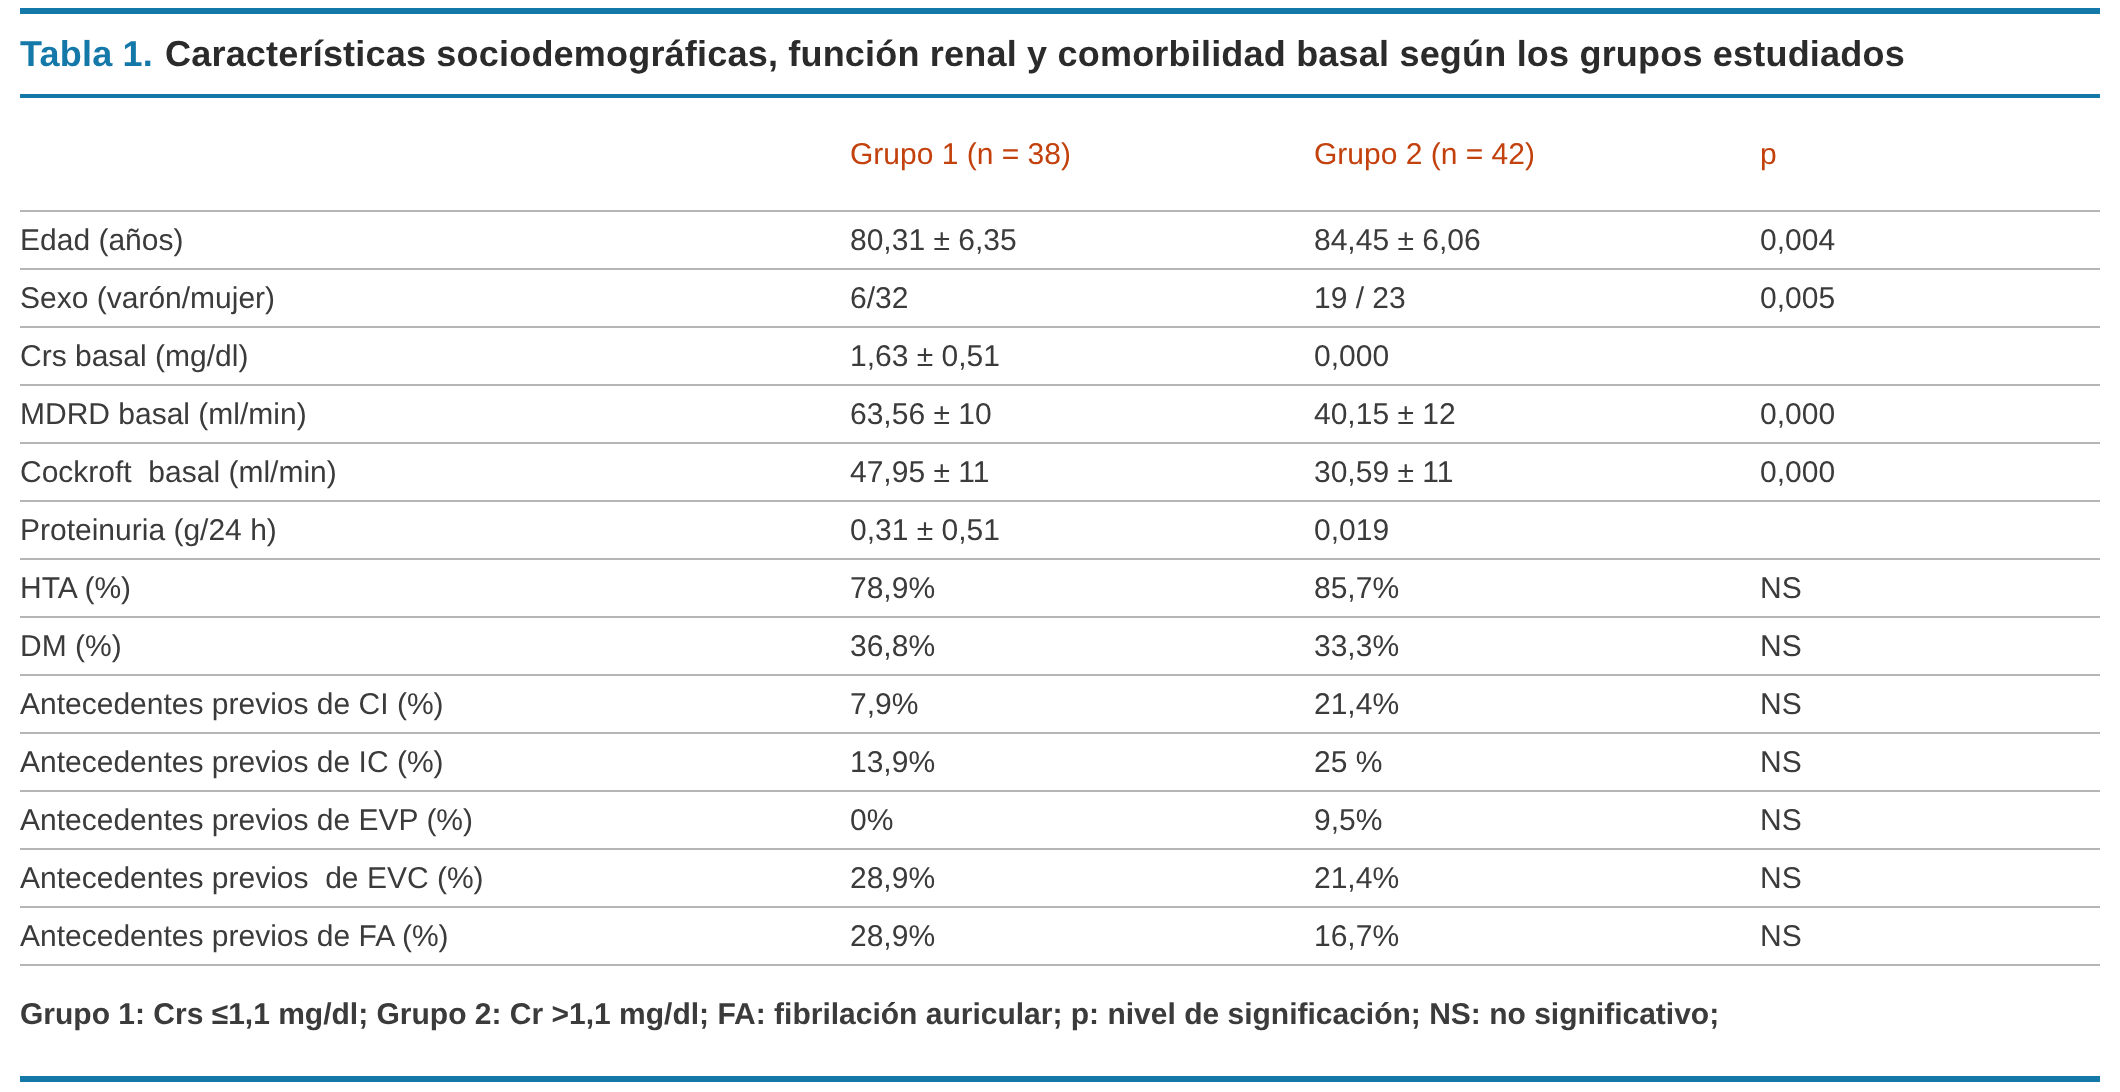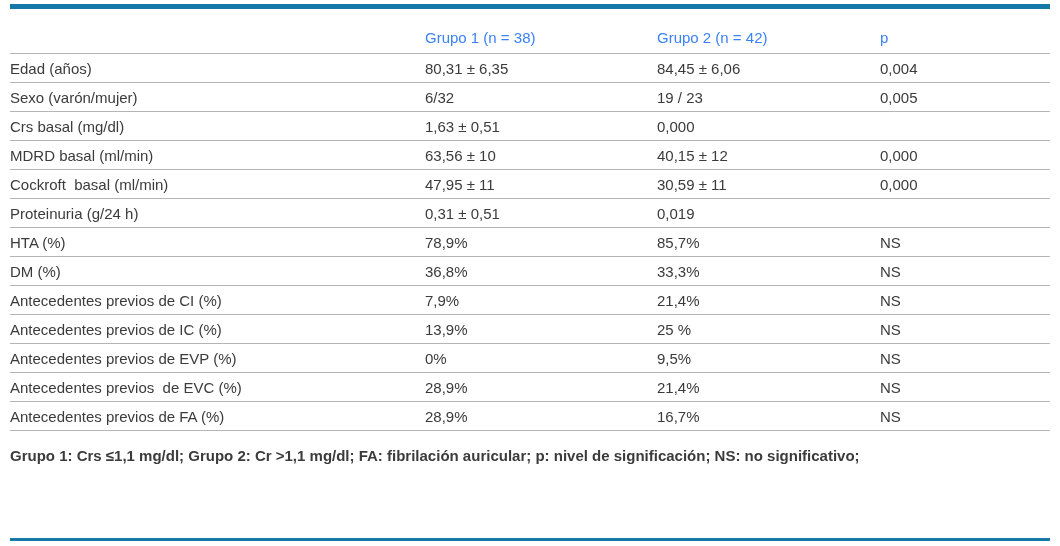--- a/index.html
+++ b/index.html
@@ -45,22 +45,22 @@
     display: grid;
     grid-template-columns: 415px 232px 223px 1fr;
     align-items: end;
     padding: 6px 0 5px 0;
     border-bottom: 1px solid #b5b5b5;
     font-size: 15px;
     color: #3b3b3b;
   }
   .tr.header {
     padding-top: 16px;
-    padding-bottom: 7px;
-    color: #3b82f6;
+    padding-bottom: 19px;
+    color: #c2410c;
   }
   .td { white-space: pre; overflow: hidden; }
   .footnote {
     margin-top: 13px;
     font-size: 15px;
     line-height: 1.55;
     color: #3b3b3b;
     font-weight: bold;
   }
   .bottom-rule {
@@ -72,20 +72,23 @@
     background: #1478a9;
   }
 </style>
 </head>
 <body>
 
 <div class="page">
 
   <div class="top-rule"></div>
 
+  <div class="caption">
+    <span class="caption-label">Tabla 1.</span><span class="caption-text">Características sociodemográficas, función renal y comorbilidad basal según los grupos estudiados</span>
+  </div>
 
   <div class="caption-rule"></div>
 
   <div class="table">
 
     <div class="tr header">
       <div class="td"></div>
       <div class="td">Grupo 1 (n = 38)</div>
       <div class="td">Grupo 2 (n = 42)</div>
       <div class="td">p</div>

